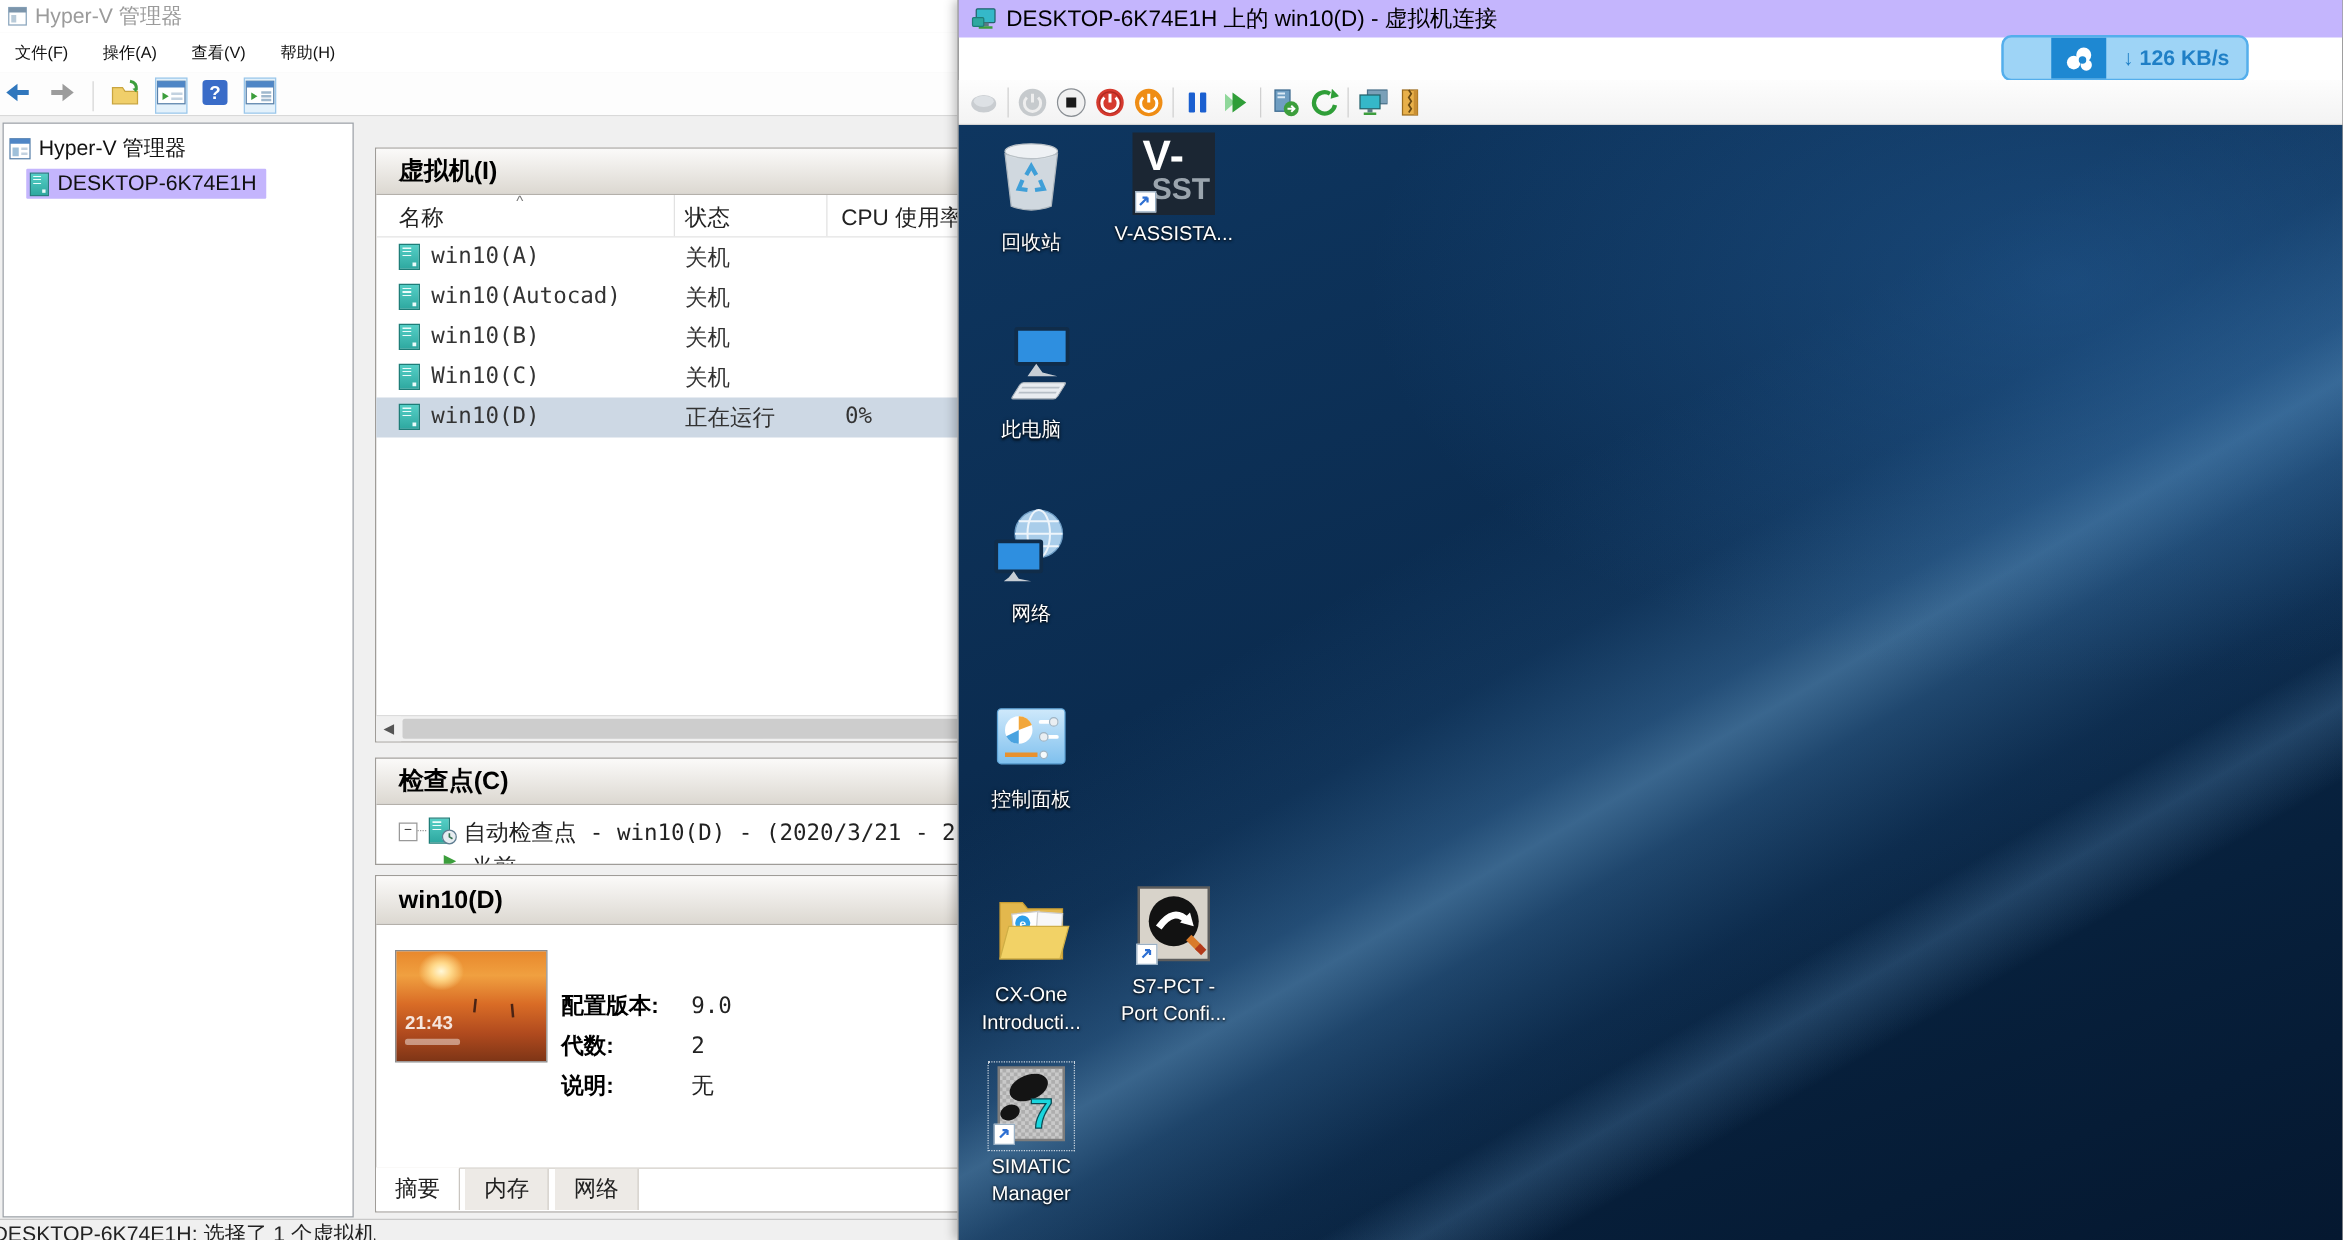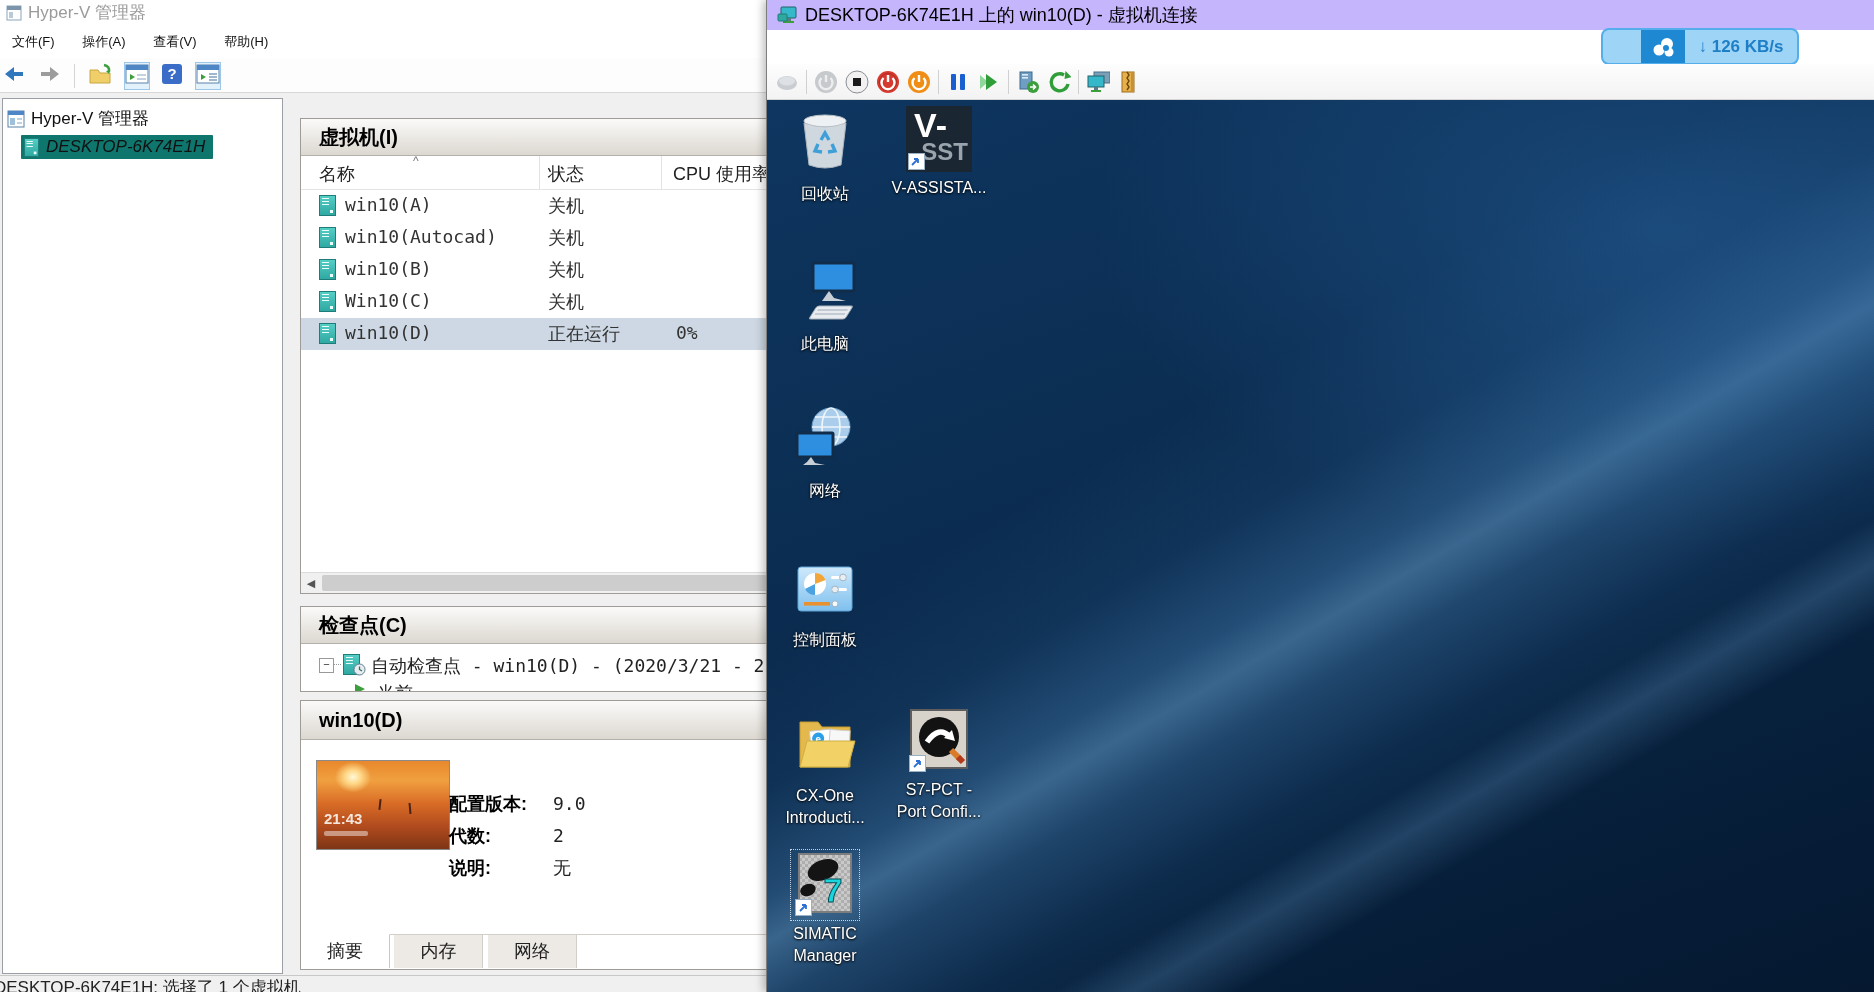--- a/index.html
+++ b/index.html
@@ -12,21 +12,21 @@
   .hv-title{position:absolute;left:0;top:0;width:100%;height:26px;background:#fff;color:#9b9b9b;font-size:17px;line-height:26px;}
   .hv-title .txt{position:absolute;left:28px;top:0;}
   .hv-menu{position:absolute;left:0;top:26px;width:100%;height:32px;background:#fff;font-size:13px;}
   .menu-item{display:inline-block;padding:0 12px;line-height:32px;color:#111;cursor:default;}
   .hv-tools{position:absolute;left:0;top:58px;width:100%;height:34px;background:#fdfdfd;border-bottom:1px solid #d9d9d9;}
   .tool-sep{display:inline-block;width:1px;height:24px;background:#d5d5d5;vertical-align:middle;margin:0 5px;}
   .tbtn{display:inline-block;vertical-align:middle;margin:4px 3px;padding:1px;}
   .tbtn.sel{background:#e3f1fb;border:1px solid #9cc7ea;padding:0;}
   .tree-panel{position:absolute;left:2px;top:98px;width:279px;height:874px;background:#fff;border:1px solid #9a9fa5;}
   .tree-row{position:absolute;height:24px;font-size:17px;line-height:24px;color:#111;display:flex;align-items:center;gap:6px;}
-  .tree-sel{background:#0f766e;border-radius:1px;padding:0 8px 0 2px;font-style:italic;}
+  .tree-sel{background:#c4b5fd;border-radius:1px;padding:0 8px 0 2px;}
 
   
   .panel{position:absolute;left:300px;width:560px;background:#fff;border:1px solid #9f9c98;}
   .panel-hdr{height:36px;background:linear-gradient(#fbfaf9,#dcd8d1);border-bottom:1px solid #b4b0aa;font-size:20px;font-weight:bold;line-height:36px;padding-left:18px;color:#000;}
   .vm-cols{position:relative;height:33px;border-bottom:1px solid #e4e4e4;font-size:18px;color:#222;}
   .colline{position:absolute;top:0;bottom:0;width:1px;background:#e2e2e2;}
   .vm-row{position:relative;height:32px;font-size:18px;color:#333;}
   .vm-row .nm{position:absolute;left:44px;top:4px;}
   .vm-row .st{position:absolute;left:247px;top:4px;}
   .vm-row .cp{position:absolute;left:375px;top:4px;}
@@ -35,31 +35,31 @@
   .srv::before{content:"";position:absolute;left:2px;right:6px;top:2px;height:8px;background:repeating-linear-gradient(#eafcfb 0 1px,rgba(0,0,0,0) 1px 3px);}
   .srv::after{content:"";position:absolute;right:2px;bottom:2px;width:3px;height:3px;background:#eafcfb;}
   .hscroll{position:absolute;left:0;right:0;bottom:0;height:20px;background:#f0f0f0;border-top:1px solid #dcdcdc;}
   .hthumb{position:absolute;left:21px;top:2px;width:480px;height:16px;background:#cdcdcd;border-radius:2px;}
   .harrow{position:absolute;left:0;top:0;width:20px;height:20px;background:#f0f0f0;color:#555;font-size:11px;text-align:center;line-height:20px;}
 
   .fld{position:absolute;font-size:18px;}
   .fld .lb{font-weight:bold;color:#000;display:inline-block;width:104px;}
   .fld .vl{color:#222;}
   .tabbar{position:absolute;left:0;bottom:0;height:34px;width:100%;border-top:1px solid #d2cec8;background:#fff;}
-  .tab{display:inline-block;height:33px;line-height:33px;padding:0 26px;font-size:18px;color:#222;background:#edeae6;border-right:1px solid #d2cec8;}
+  .tab{display:inline-block;height:33px;line-height:33px;padding:0 15px;font-size:18px;color:#222;background:#edeae6;border-right:1px solid #d2cec8;}
   .tab.active{background:#fff;border-right:1px solid #c9c5c0;margin-top:-1px;border-top:1px solid #fff;}
   .statusbar{position:absolute;left:0;top:975px;width:766px;height:17px;background:#f0f0f0;border-top:1px solid #c8c8c8;overflow:hidden;font-size:17px;color:#222;}
 
   
   .expander{display:inline-block;width:13px;height:13px;border:1px solid #999;background:#fff;color:#333;font-size:11px;line-height:11px;text-align:center;vertical-align:middle;}
 
   
   .thumb{position:absolute;left:15px;top:20px;width:120px;height:88px;border:1px solid #8a8a8a;
     background:radial-gradient(26px 22px at 36px 16px,#fff8d8 0%,#ffd98a 30%,rgba(255,200,90,0) 70%),
-    linear-gradient(180deg,#e8882c 0%,#f0a040 22%,#d96c26 48%,#b04a1e 75%,#7e3516 100%);padding-left:12px;}
+    linear-gradient(180deg,#e8882c 0%,#f0a040 22%,#d96c26 48%,#b04a1e 75%,#7e3516 100%);}
   .thumb .tm{position:absolute;left:7px;bottom:22px;color:rgba(255,255,255,.85);font-size:15px;font-weight:bold;}
   .thumb .dt{position:absolute;left:7px;bottom:13px;width:44px;height:5px;background:rgba(255,255,255,.45);border-radius:2px;}
   .sil{position:absolute;width:2px;height:11px;background:#4a2314;}
 
   
   .vmc-win{position:absolute;left:766px;top:0;width:1108px;height:992px;background:#fff;border-left:1px solid #7e7e7e;box-shadow:-3px 0 8px rgba(0,0,0,.25);}
   .vmc-title{position:absolute;left:0;top:0;width:100%;height:30px;background:#c4b5fd;font-size:18px;color:#000;line-height:30px;}
   .vmc-menu{position:absolute;left:0;top:30px;width:100%;height:34px;background:#fff;font-size:18px;}
   .vmc-menu .menu-item{line-height:34px;padding:0 13px;}
   .vmc-tools{position:absolute;left:0;top:64px;width:100%;height:36px;background:linear-gradient(#fdfdfd,#f3f3f3);border-bottom:1px solid #d5d5d5;display:flex;align-items:center;padding-left:8px;box-sizing:border-box;gap:7px;}

